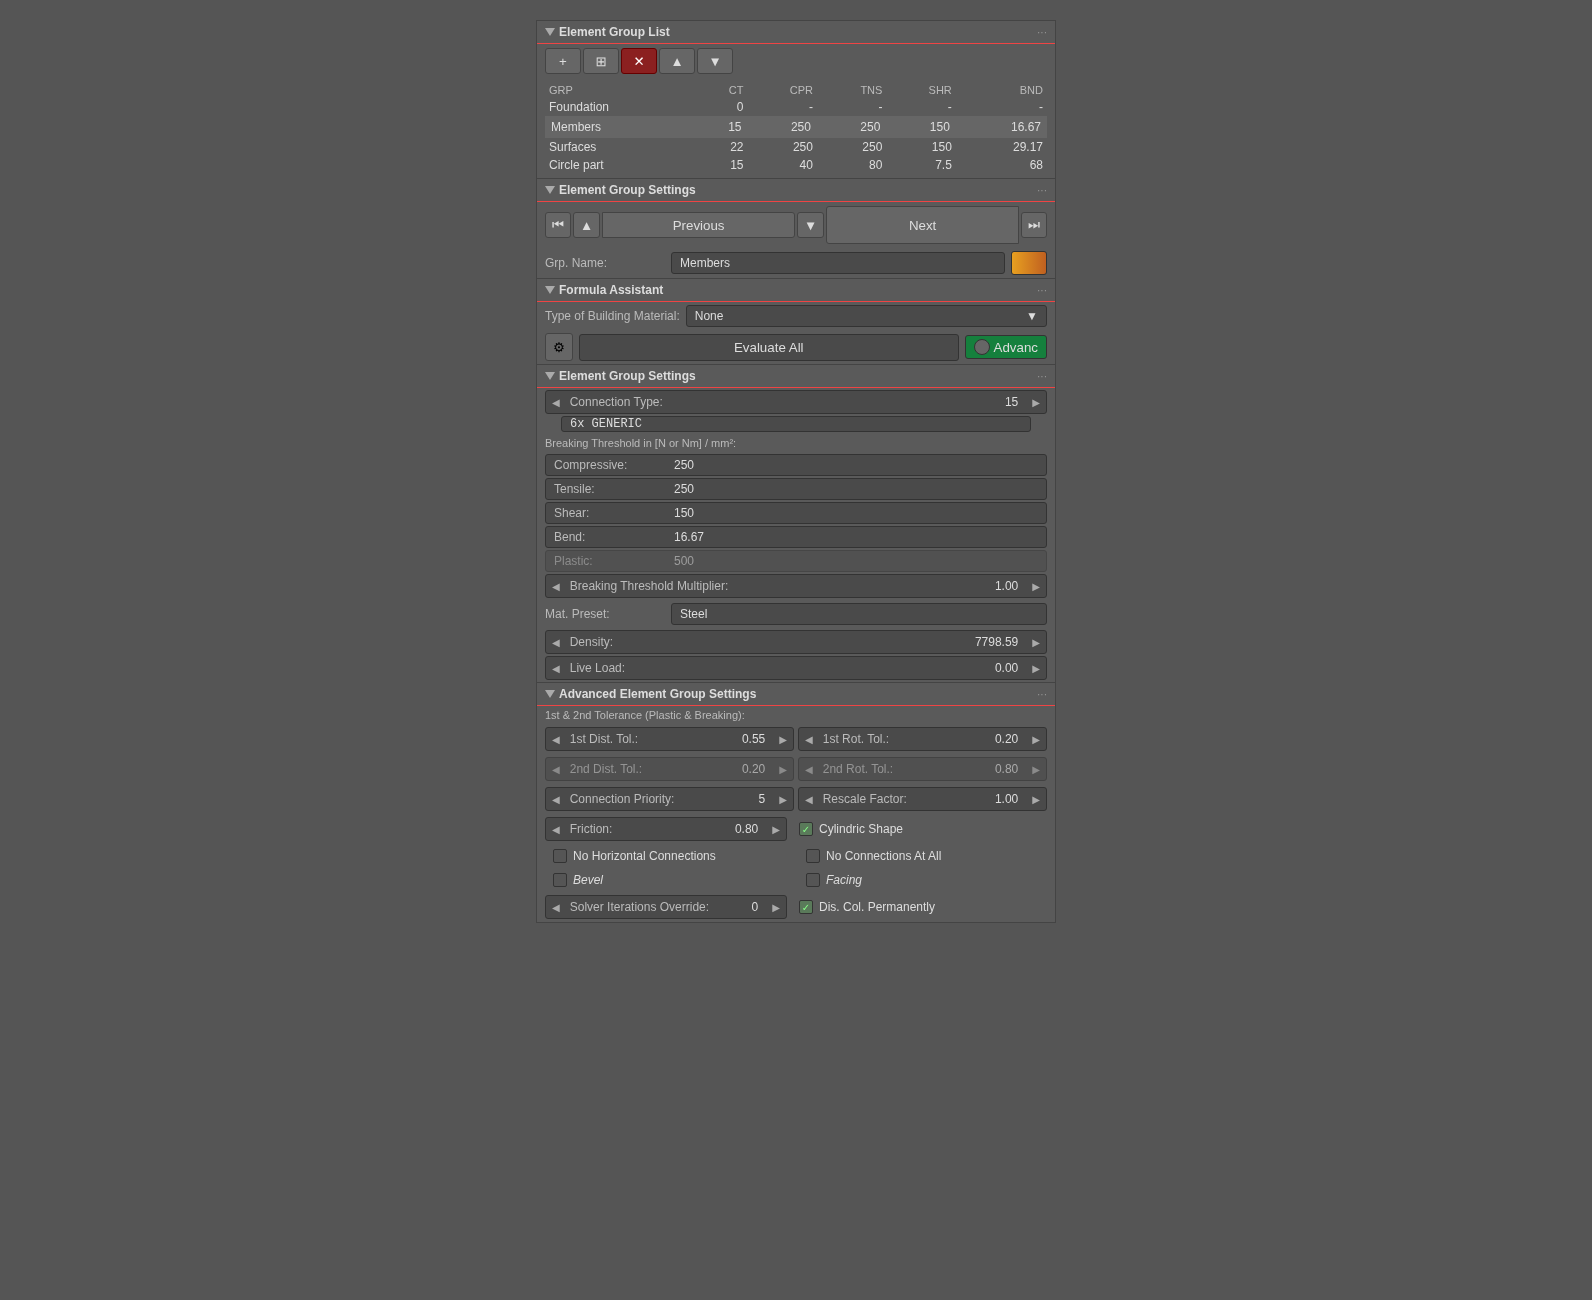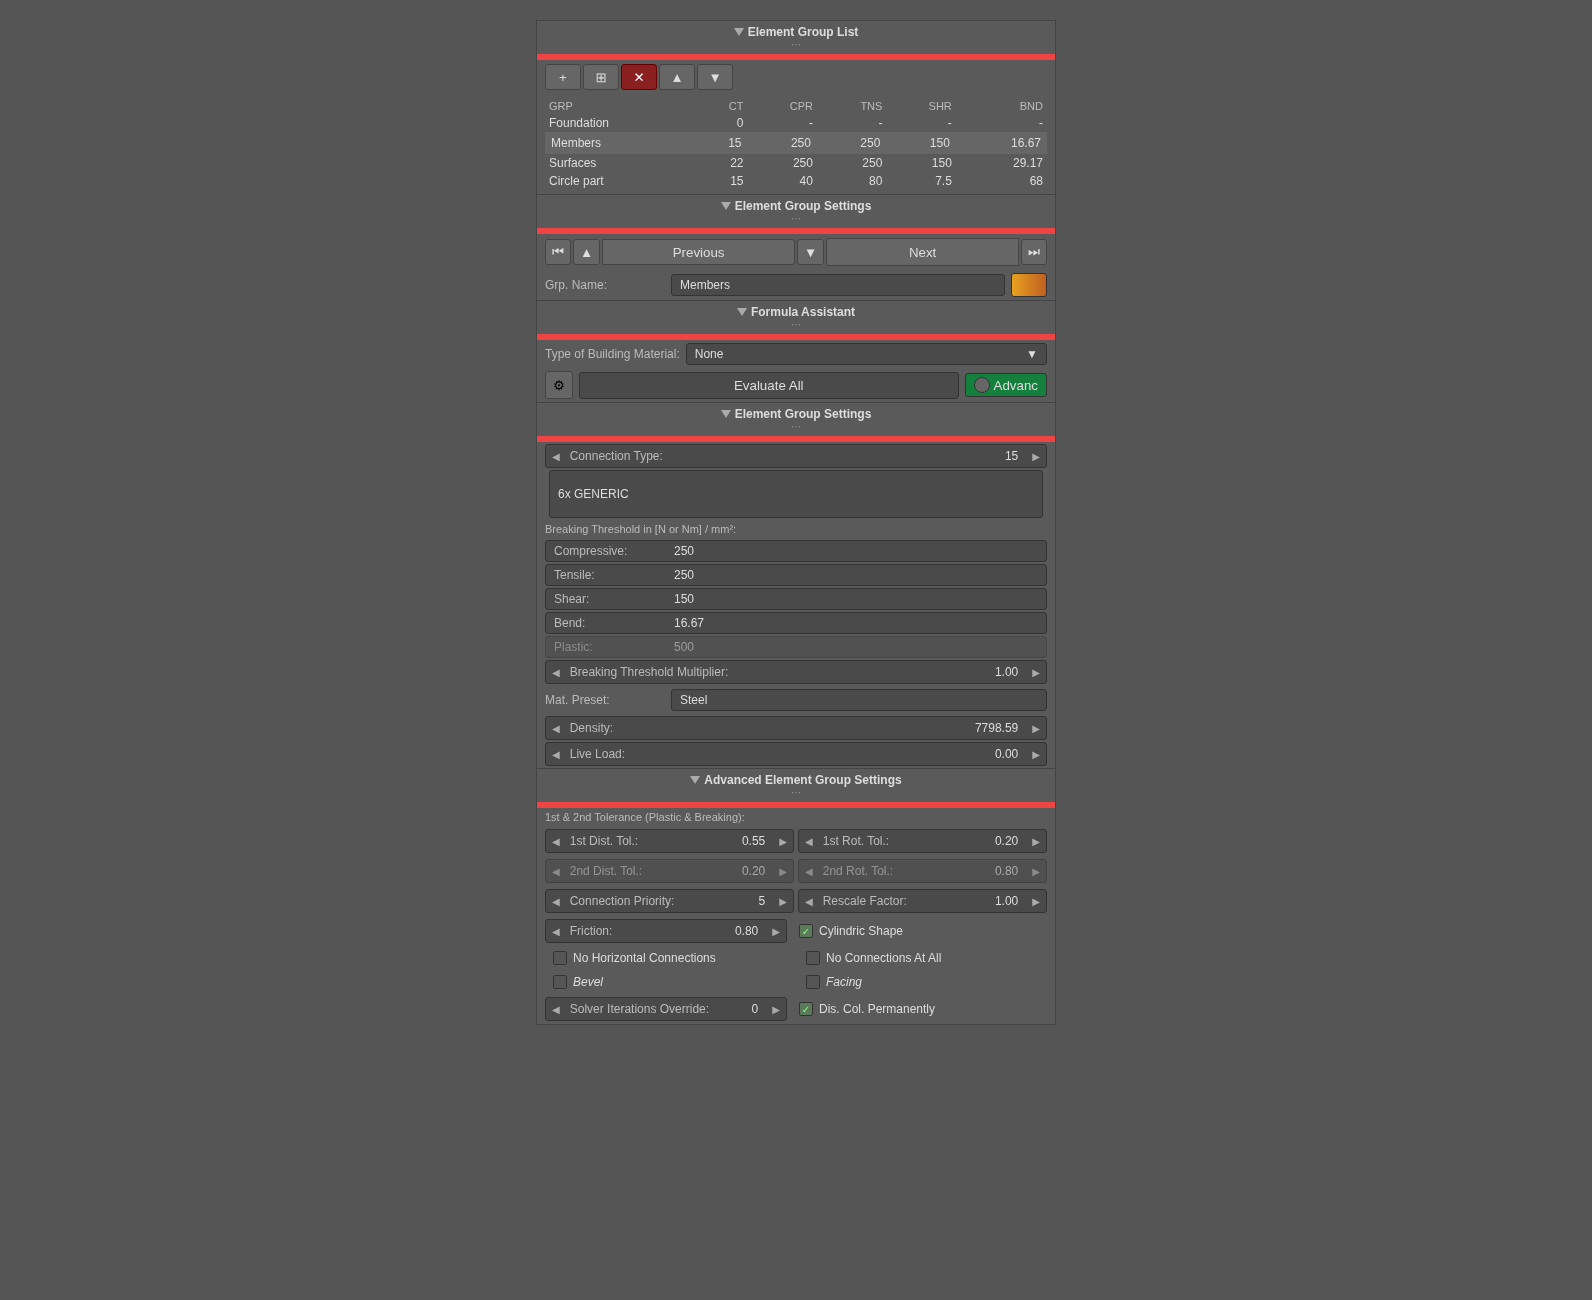--- a/index.html
+++ b/index.html
@@ -18,22 +18,21 @@
       width: 520px;
       background: #5a5a5a;
       border: 1px solid #444;
     }
     .section-header {
       background: #5a5a5a;
       padding: 4px 8px;
       display: flex;
       align-items: center;
       justify-content: space-between;
-      border-bottom: 6px solid #ef4444;
-      flex-direction: column;
+      border-bottom: 1px solid #ef4444;
     }
     .section-header-title {
       display: flex;
       align-items: center;
       gap: 4px;
       font-weight: bold;
       color: #ddd;
     }
     .triangle-down {
       width: 0; height: 0;
@@ -372,21 +371,21 @@
     </button>
     <button class="nav-btn">
       <span>▲</span>
     </button>
     <button class="nav-prev-btn" style="border-radius:0 3px 3px 0;">
       <span>Previous</span>
     </button>
     <button class="nav-btn">
       <span>▼</span>
     </button>
-    <button class="nav-next-btn" style="border-radius:3px 0 0 3px; flex:1; background:#666; border:1px solid #444; color:#ddd; cursor:pointer; display:flex; align-items:center; justify-content:center; height:28px;">
+    <button class="nav-next-btn" style="border-radius:3px 0 0 3px; flex:1; background:#666; border:1px solid #444; color:#ddd; cursor:pointer; display:flex; align-items:center; justify-content:center; height:38px;">
       <span>Next</span>
     </button>
     <button class="nav-btn">
       <span>⏭</span>
     </button>
   </div>
 
   <div class="field-row">
     <span class="field-label">Grp. Name:</span>
     <div class="field-value">Members</div>
@@ -432,21 +431,21 @@
     <span class="dots">···</span>
   </div>
 
   <div class="num-field-row">
     <button class="num-field-arrow">◀</button>
     <span class="num-field-label">Connection Type:</span>
     <span class="num-field-value">15</span>
     <button class="num-field-arrow">▶</button>
   </div>
 
-  <div style="margin: 2px 12px; background:#4a4a4a; border:1px solid #333; border-radius:3px; padding:16px 8px;">
+  <div style="margin: 2px 24px; background:#4a4a4a; border:1px solid #333; border-radius:3px; padding:0 8px;font-family:Liberation Mono, monospace;">
     <span>6x GENERIC</span>
   </div>
 
   <div class="sub-label">Breaking Threshold in [N or Nm] / mm²:</div>
 
   <div id="threshold-fields">
       <div style="display: flex; align-items: center; margin: 2px 8px; background: rgb(74, 74, 74); border: 1px solid rgb(51, 51, 51); border-radius: 3px; padding: 3px 8px;">
         <span style="color: rgb(187, 187, 187); min-width: 120px;">Compressive:</span>
         <span style="color: rgb(221, 221, 221); flex: 1 1 0%;">250</span>
       </div>

